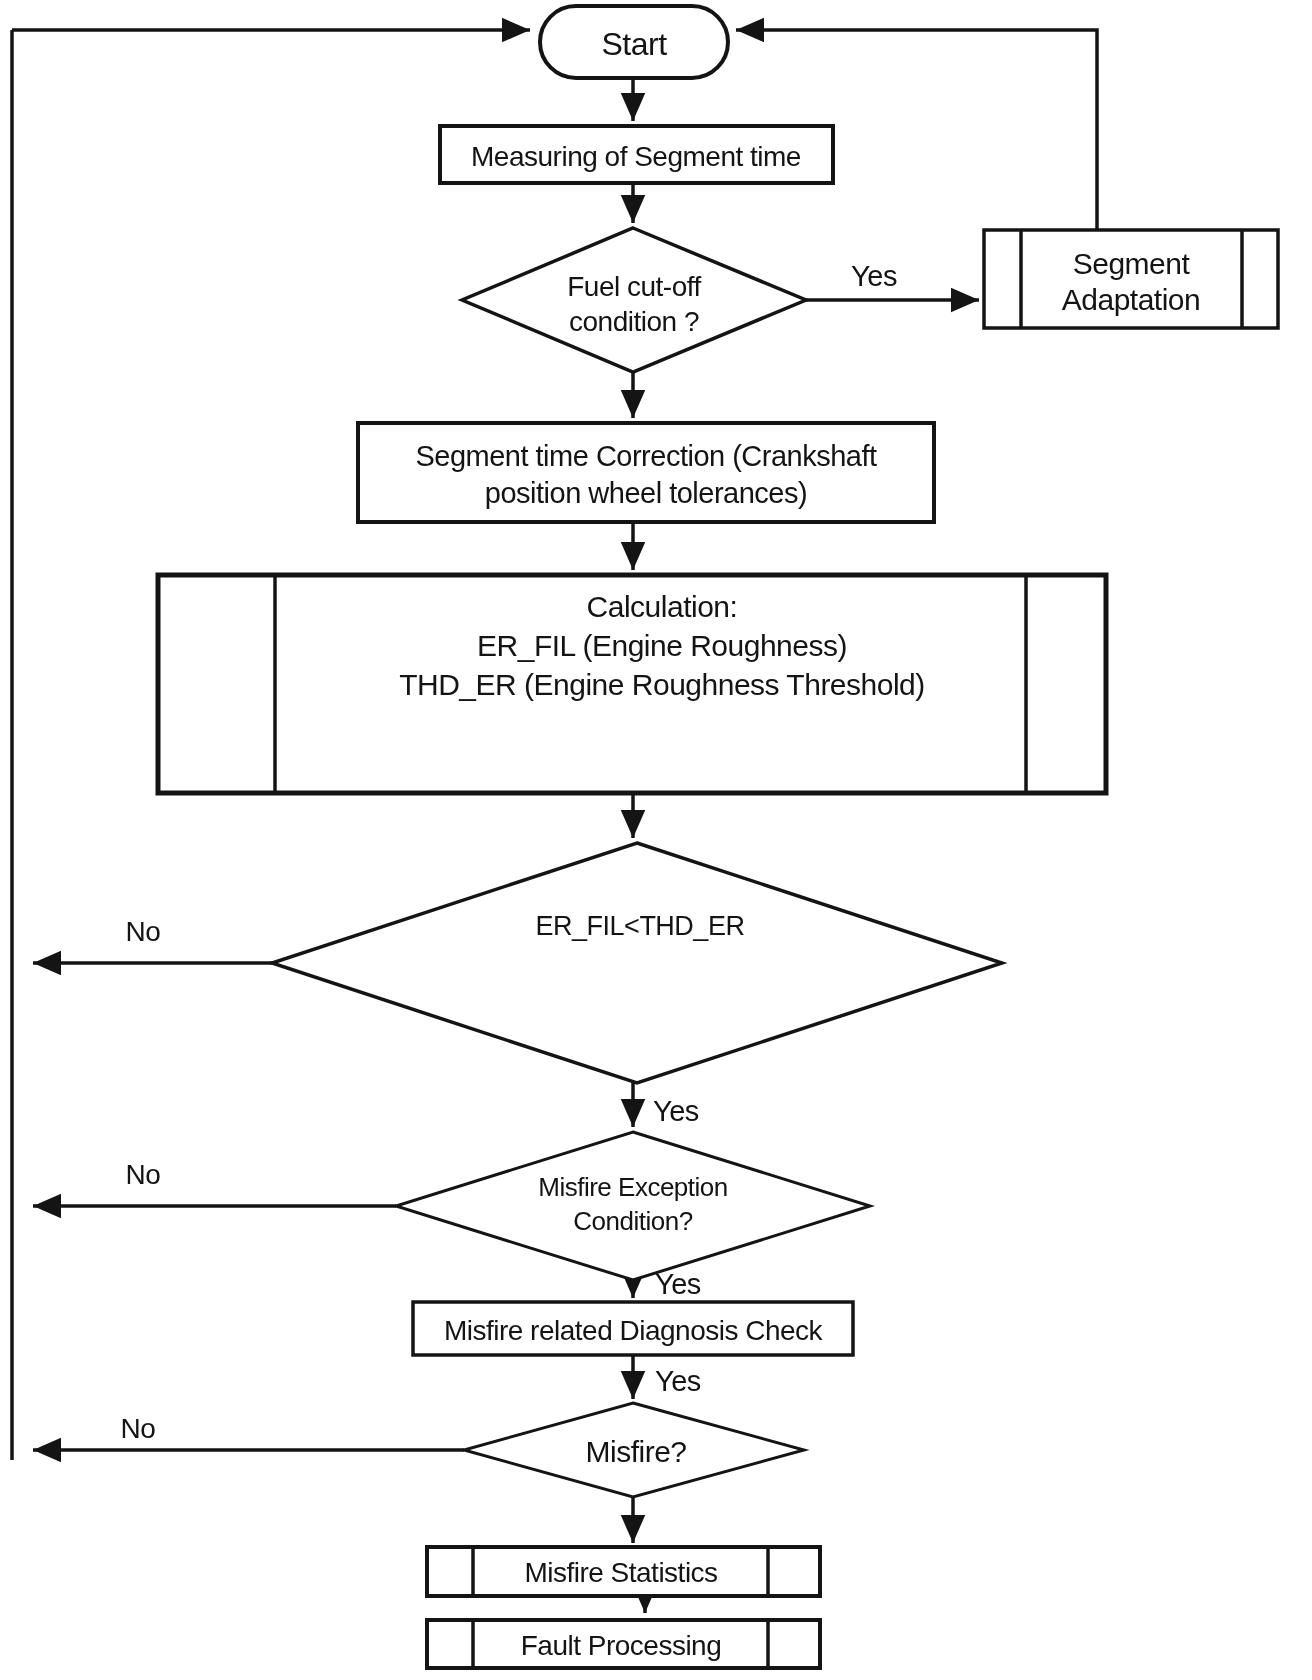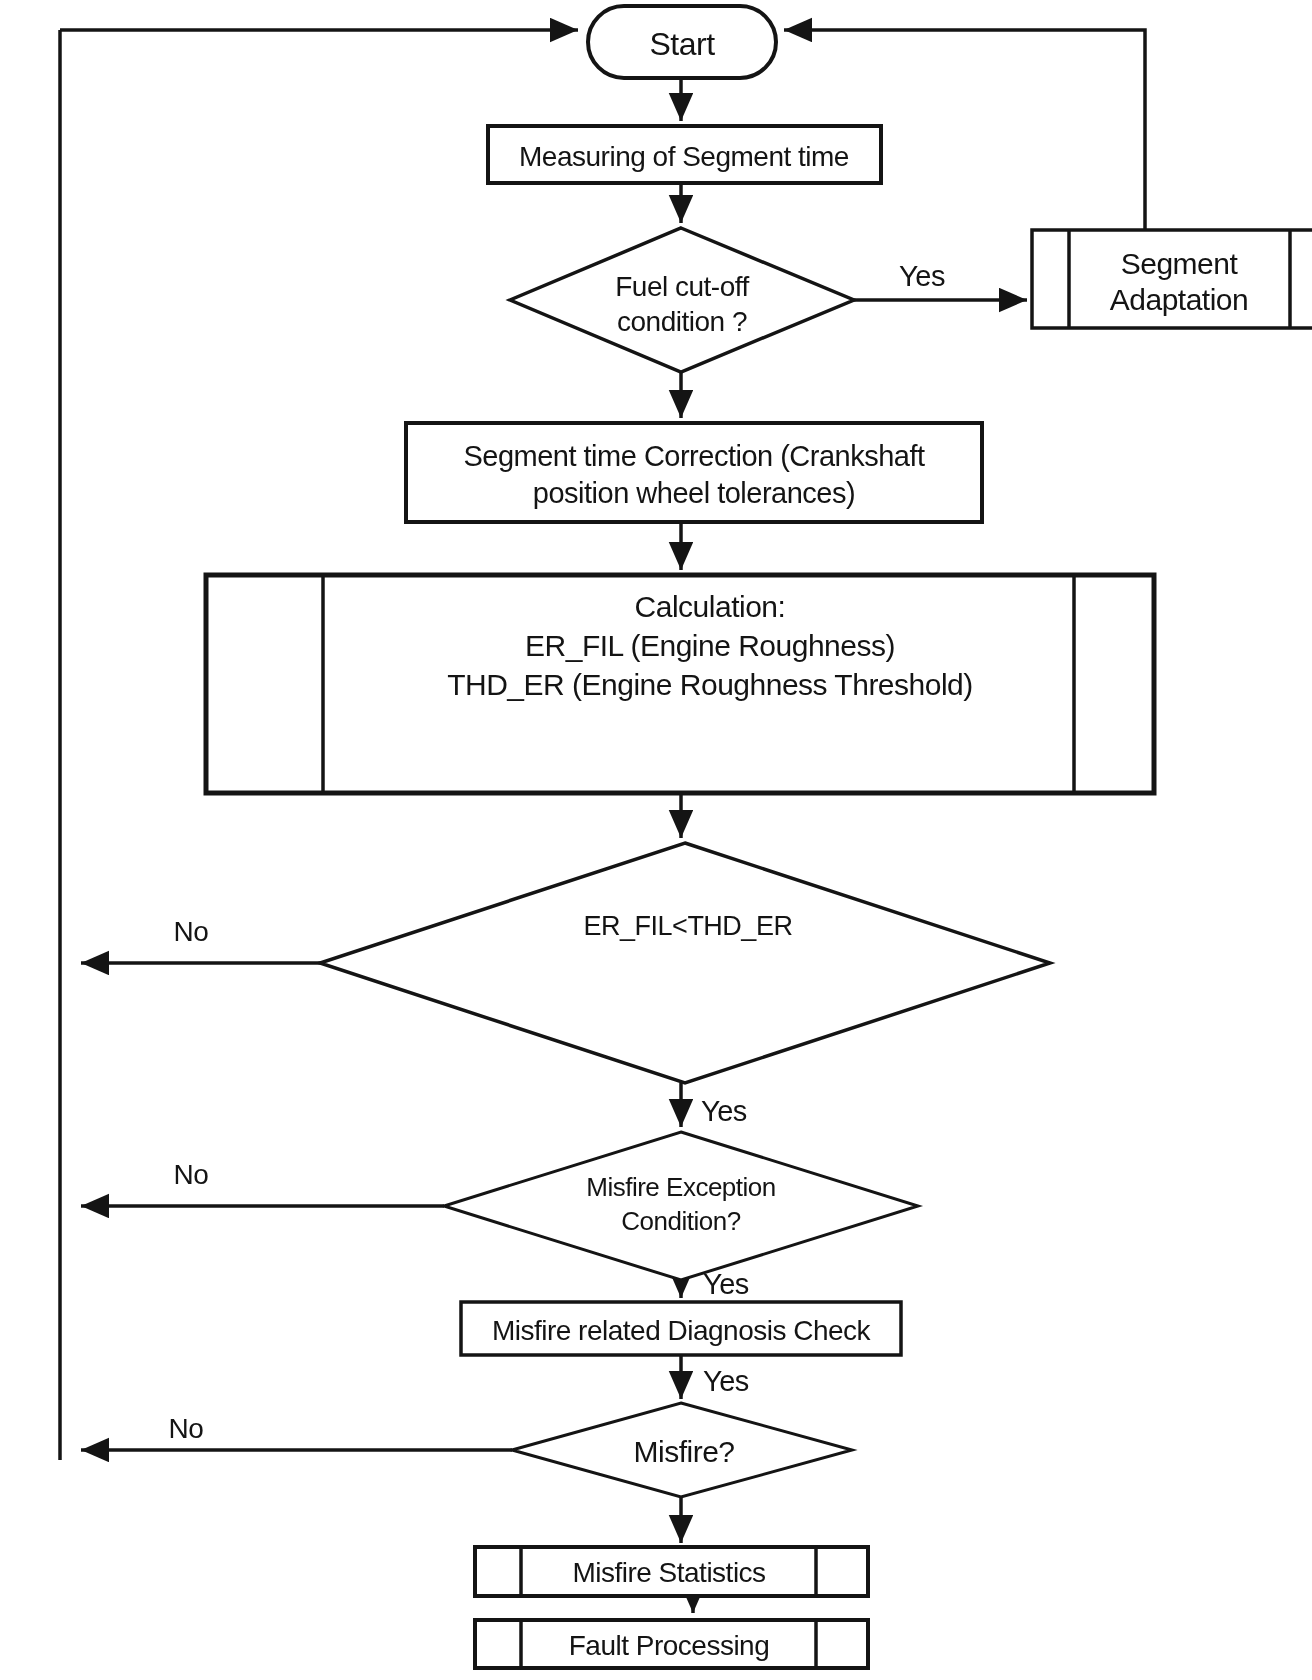--- a/index.html
+++ b/index.html
@@ -6,21 +6,20 @@
     margin: 0;
     padding: 0;
     background: #ffffff;
   }
   .page {
     position: relative;
     width: 1053px;
     height: 1680px;
     background: #ffffff;
     font-family: "Liberation Sans", "DejaVu Sans", sans-serif;
-    margin-left: 48px;
   }
   svg text {
     font-family: "Liberation Sans", "DejaVu Sans", sans-serif;
     fill: #141414;
     letter-spacing: -0.5px;
   }
   .shape {
     fill: #ffffff;
     stroke: #141414;
   }

